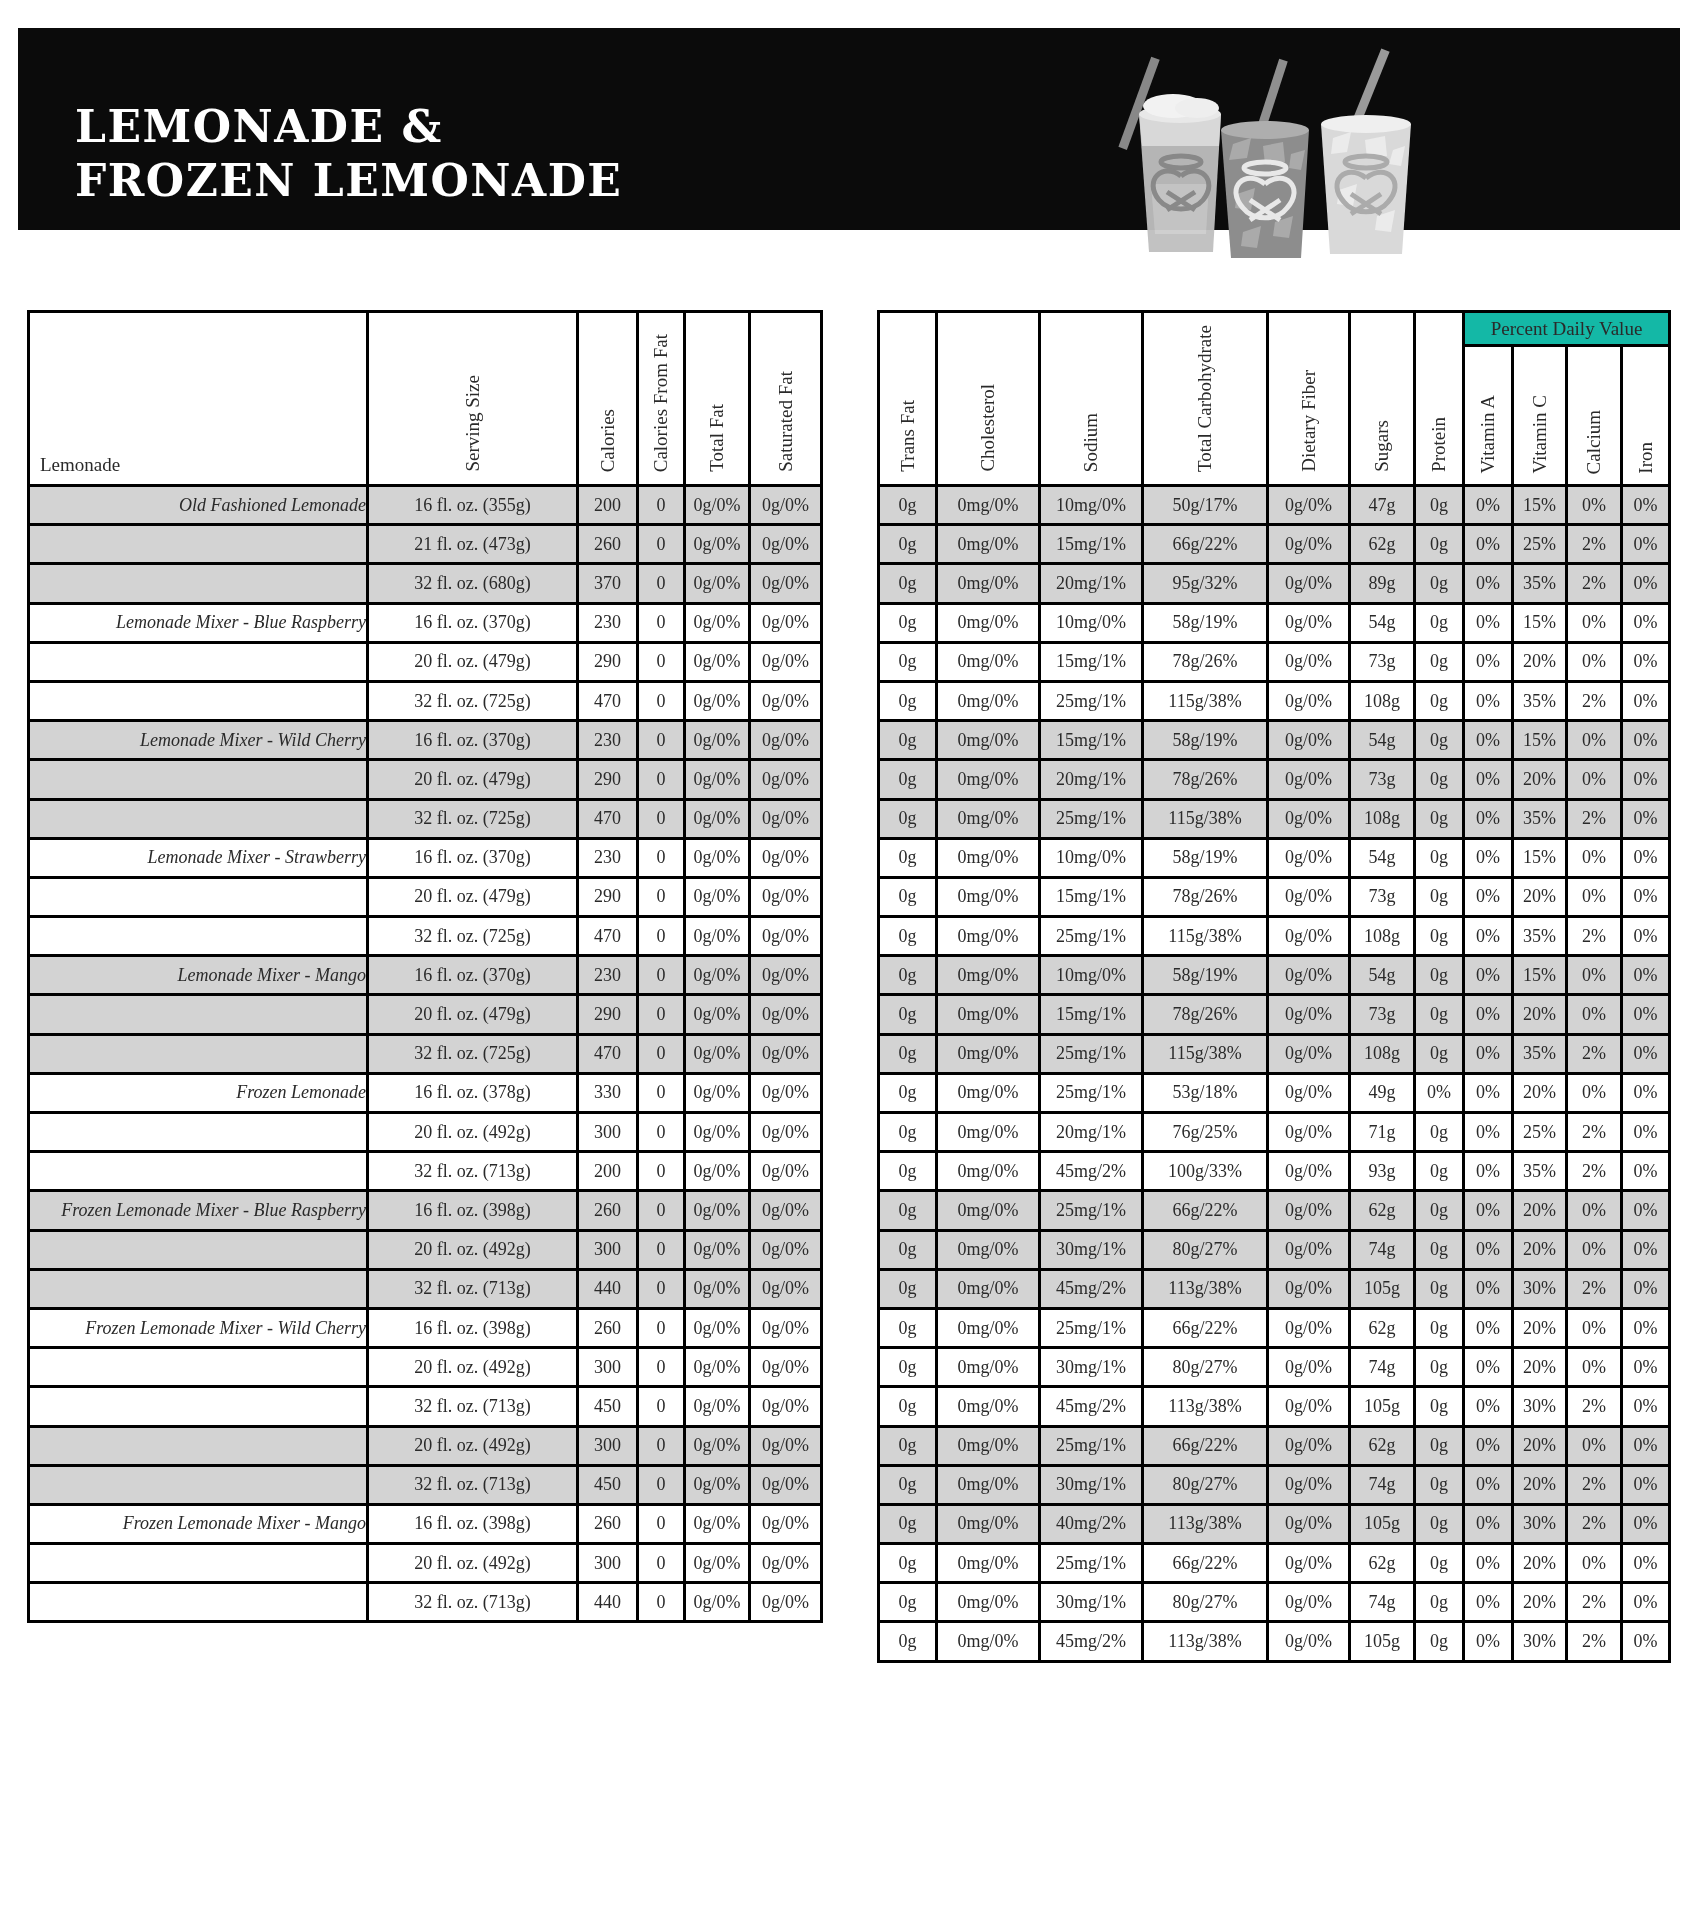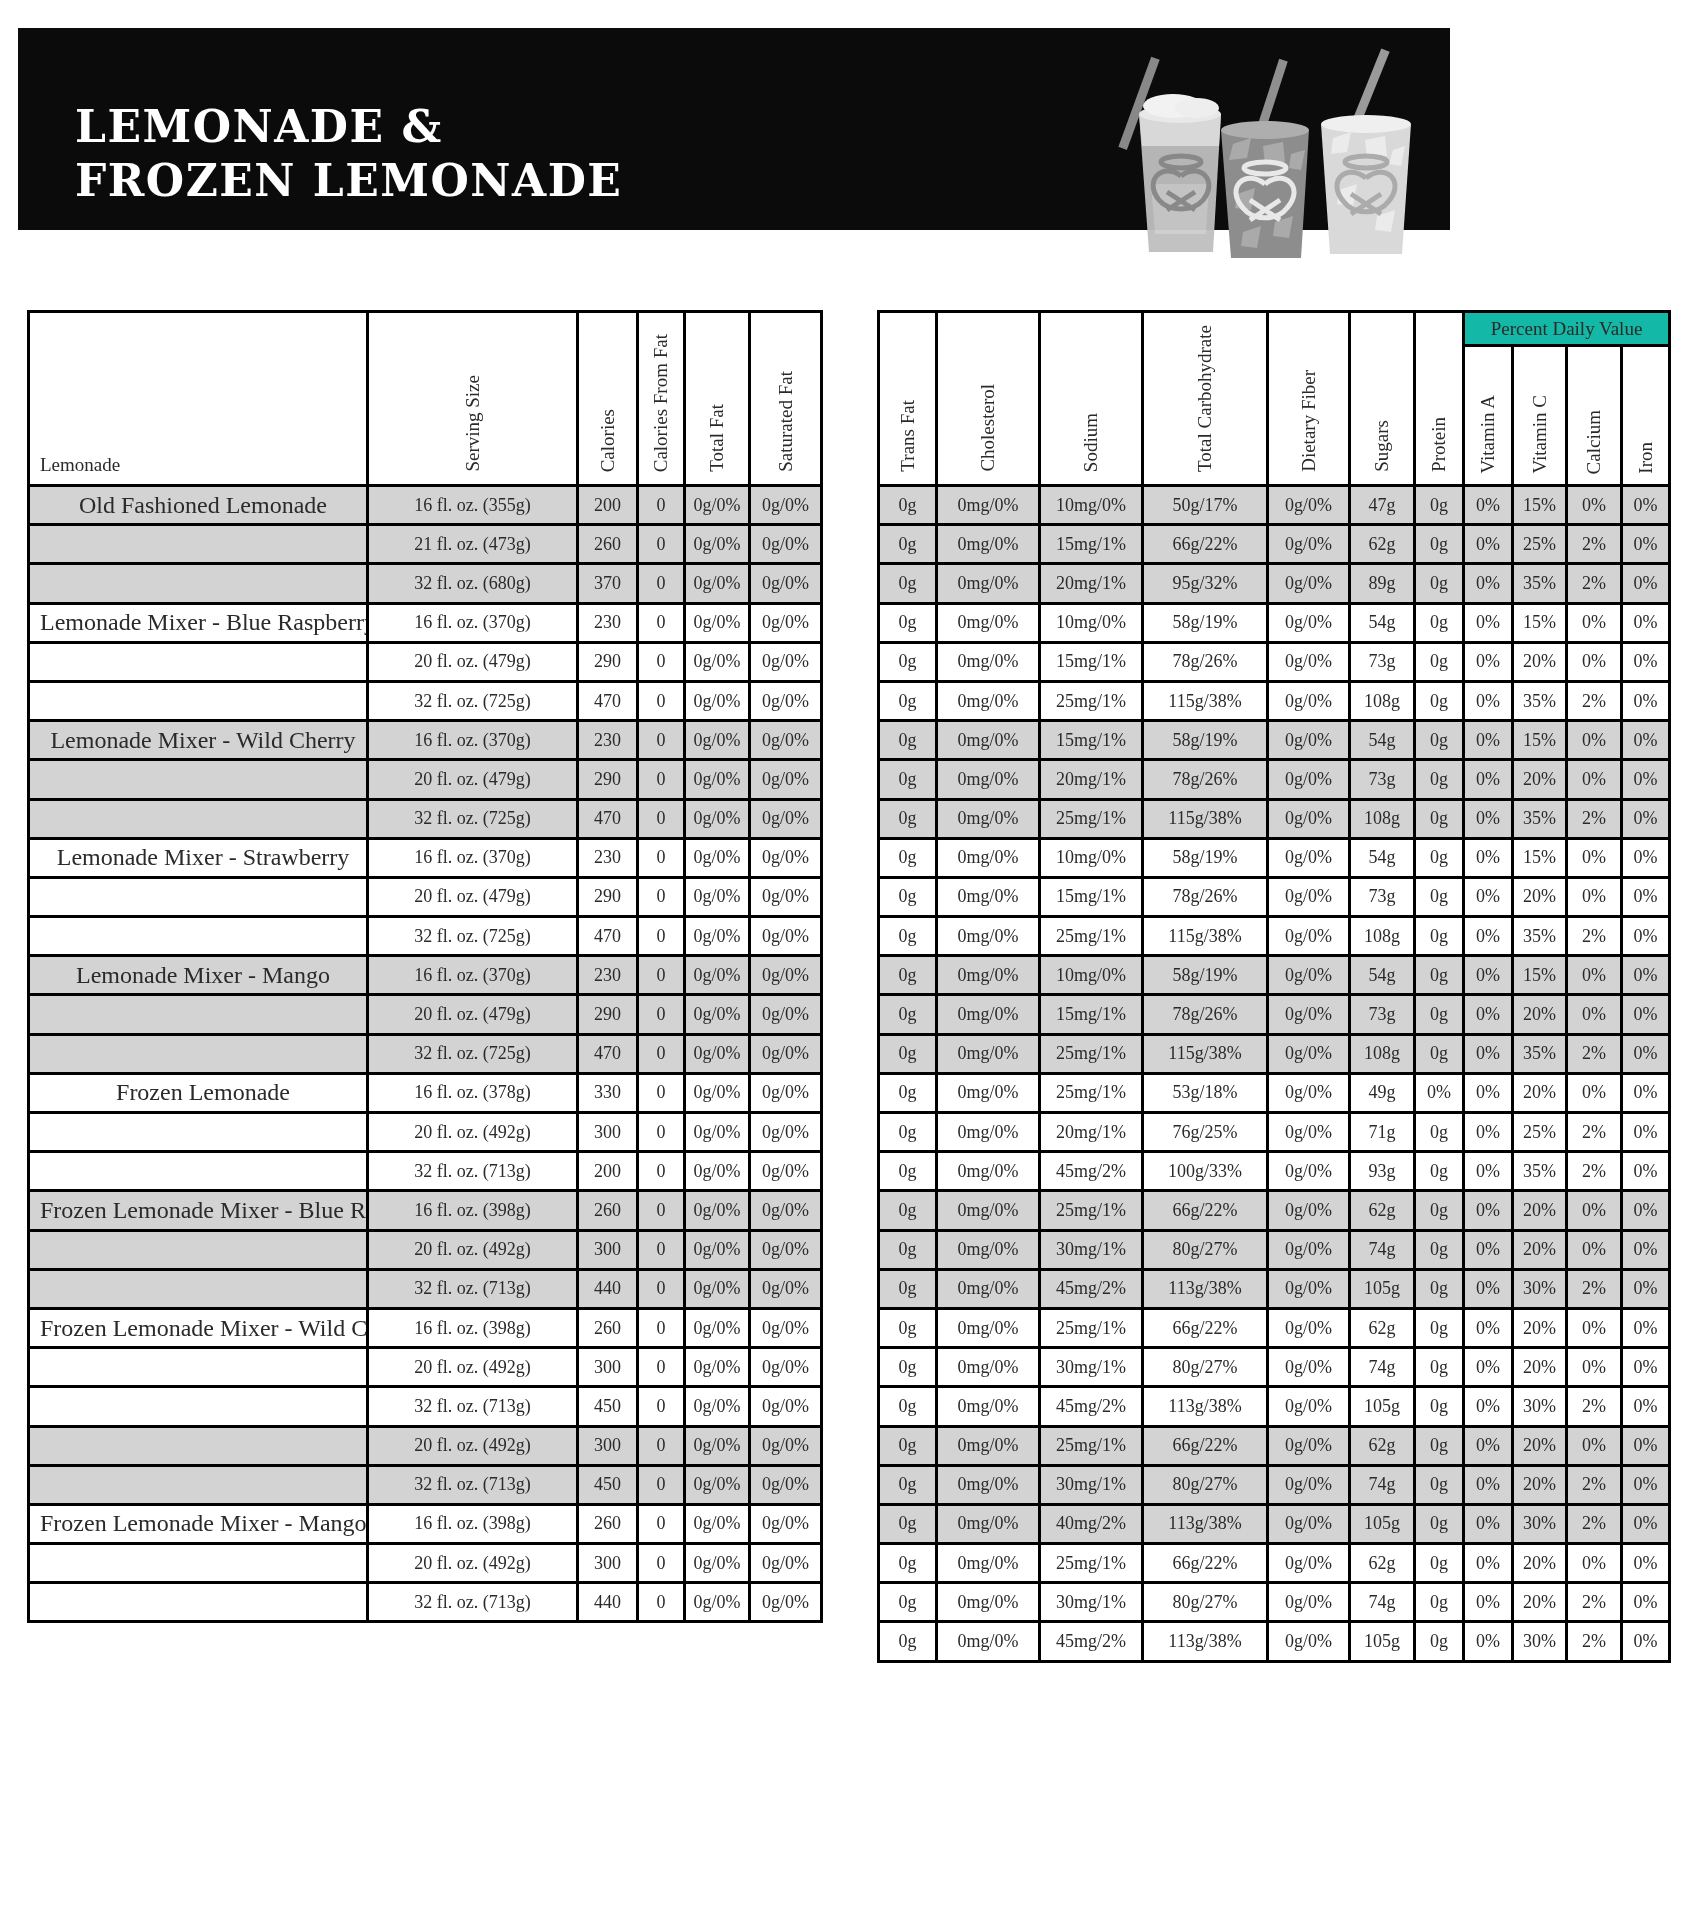--- a/index.html
+++ b/index.html
@@ -3,21 +3,21 @@
 <meta charset="utf-8">
 <style>
   html,body { margin:0; padding:0; background:#ffffff; }
   .page {
     position:relative; width:1695px; height:1920px; background:#ffffff;
     font-family:"Liberation Serif", serif; color:#1f1f1f; overflow:hidden;
   }
 
   
   .banner {
-    position:absolute; left:18px; top:28px; width:1432px; height:202px;
+    position:absolute; left:18px; top:28px; width:1662px; height:202px;
     background:#0b0b0b;
   }
   .banner-title {
     position:absolute; left:57px; top:72px; color:#ffffff;
     font-family:"DejaVu Serif", serif; font-weight:bold;
     font-size:44px; line-height:1.22; letter-spacing:1.5px; white-space:nowrap;
   }
   .cups-svg { position:absolute; left:1075px; top:6px; }
 
   
@@ -26,21 +26,21 @@
   .right-table { left:877px; width:791px; }
   th, td {
     border:3px solid #000; box-sizing:border-box; padding:0;
     font-weight:normal; background:#ffffff;
   }
   tbody td {
     height:39.2px; text-align:center; font-size:18px; color:#2a2a2a;
     overflow:hidden; white-space:nowrap;
   }
   tbody tr.shade td { background:#d3d3d3; }
-  td.name { text-align:center; padding-left:10px; font-size:24px; }
+  td.name { text-align:right; padding-left:10px; font-size:18px;font-style:italic; }
 
   
   th.vhead { position:relative; height:174px; }
   th.vhead .vtxt {
     position:absolute; bottom:12px; left:50%;
     writing-mode:vertical-rl; transform:translateX(-50%) rotate(180deg);
     white-space:nowrap; font-size:19px; color:#2a2a2a;
   }
   th.corner { position:relative; }
   th.corner .corner-label {

